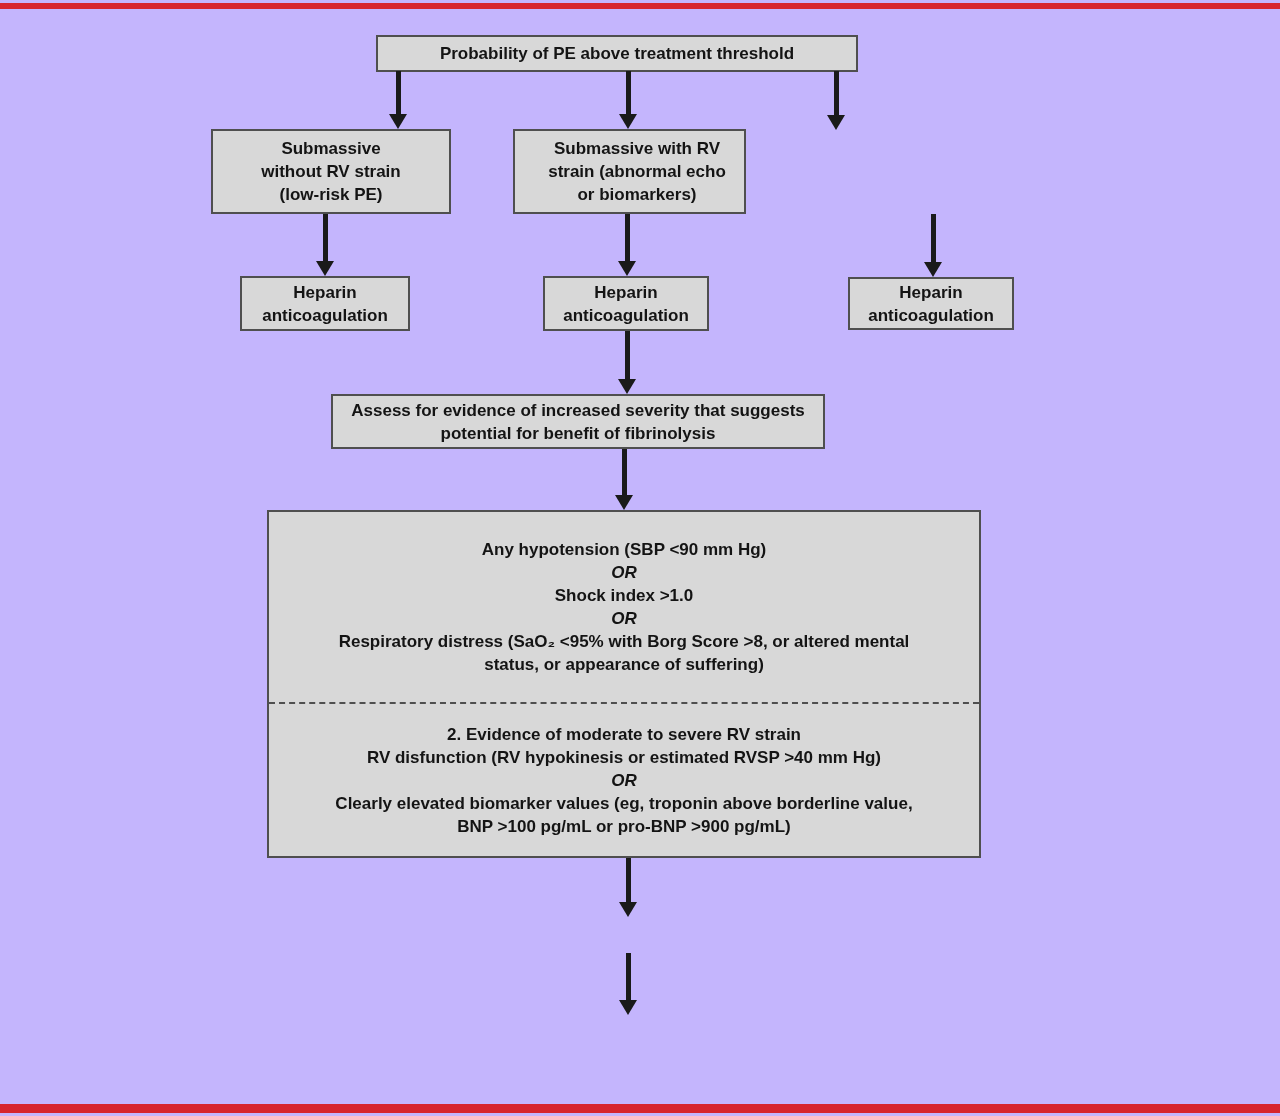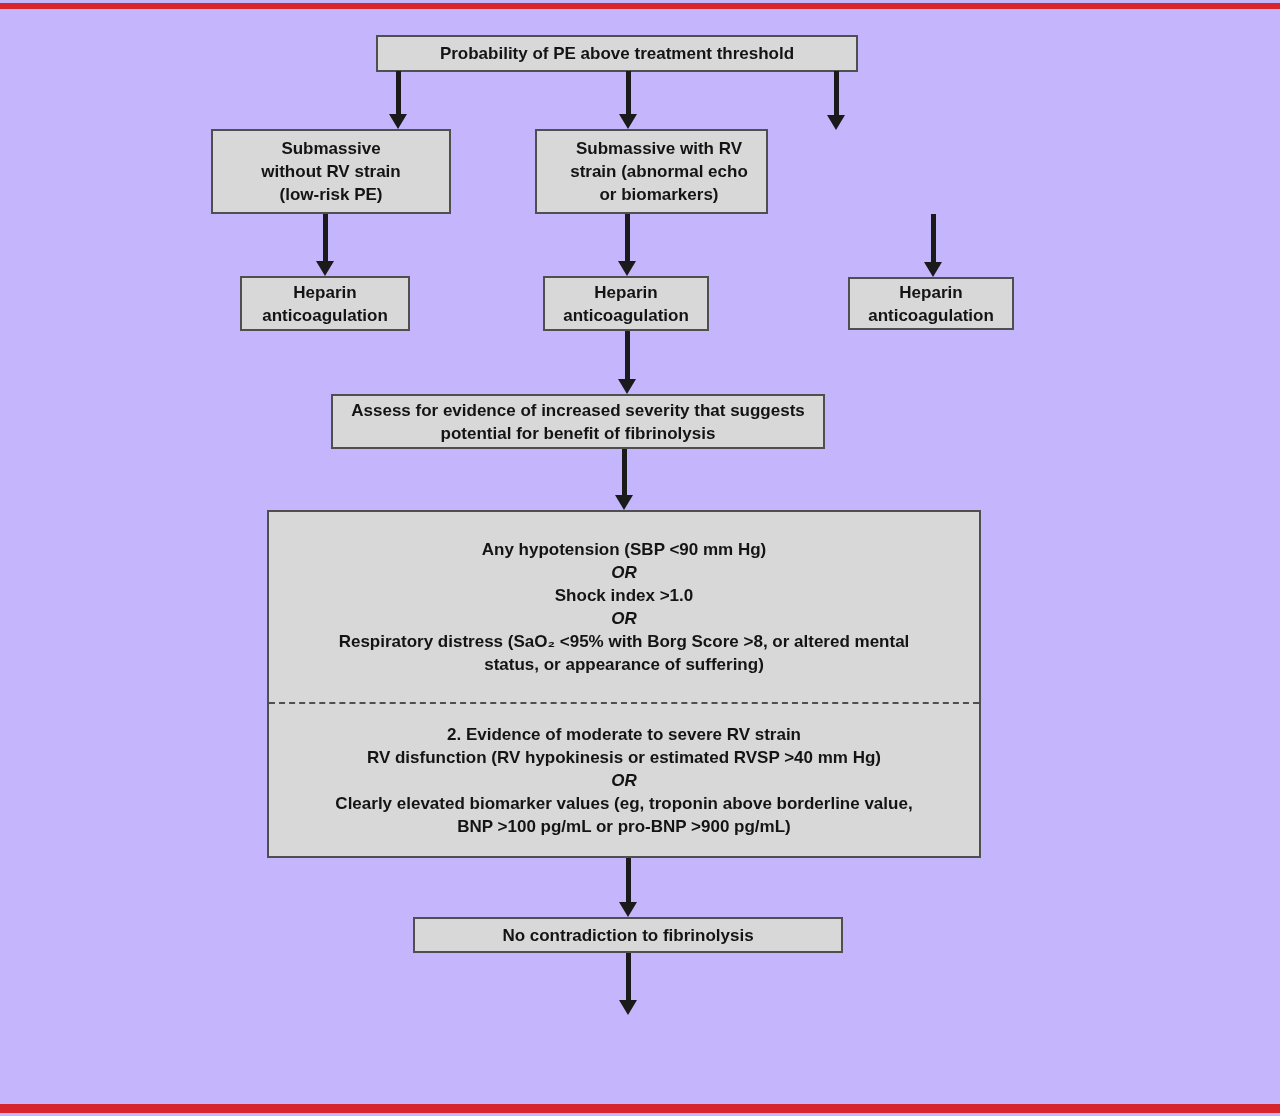--- a/index.html
+++ b/index.html
@@ -94,21 +94,21 @@
       <div class="stem"></div>
       <div class="head"></div>
     </div>
 
   <div class="node" style="left:211px; top:129px; width:240px; height:85px;">
     <div class="line">Submassive</div>
     <div class="line">without RV strain</div>
     <div class="line">(low-risk PE)</div>
   </div>
 
-  <div class="node" style="left:535px; top:129px; width:233px; height:85px;padding-left:15px;">
+  <div class="node" style="left:513px; top:129px; width:233px; height:85px;padding-left:15px;">
     <div class="line">Submassive with RV</div>
     <div class="line">strain (abnormal echo</div>
     <div class="line">or biomarkers)</div>
   </div>
 
 
   <div class="arrow" style="left:316px; top:214px; height:62px;">
       <div class="stem"></div>
       <div class="head"></div>
     </div>
@@ -167,23 +167,20 @@
       <div class="line">Clearly elevated biomarker values (eg, troponin above borderline value,</div>
       <div class="line">BNP &gt;100 pg/mL or pro-BNP &gt;900 pg/mL)</div>
     </div>
   </div>
 
   <div class="arrow" style="left:619px; top:858px; height:59px;">
       <div class="stem"></div>
       <div class="head"></div>
     </div>
 
-  <div class="node" style="left:413px; top:917px; width:430px; height:36px;">
-    <div class="line">No contradiction to fibrinolysis</div>
-  </div>
 
   <div class="arrow" style="left:619px; top:953px; height:62px;">
       <div class="stem"></div>
       <div class="head"></div>
     </div>
 
 
 </div>
 
 </body></html>

